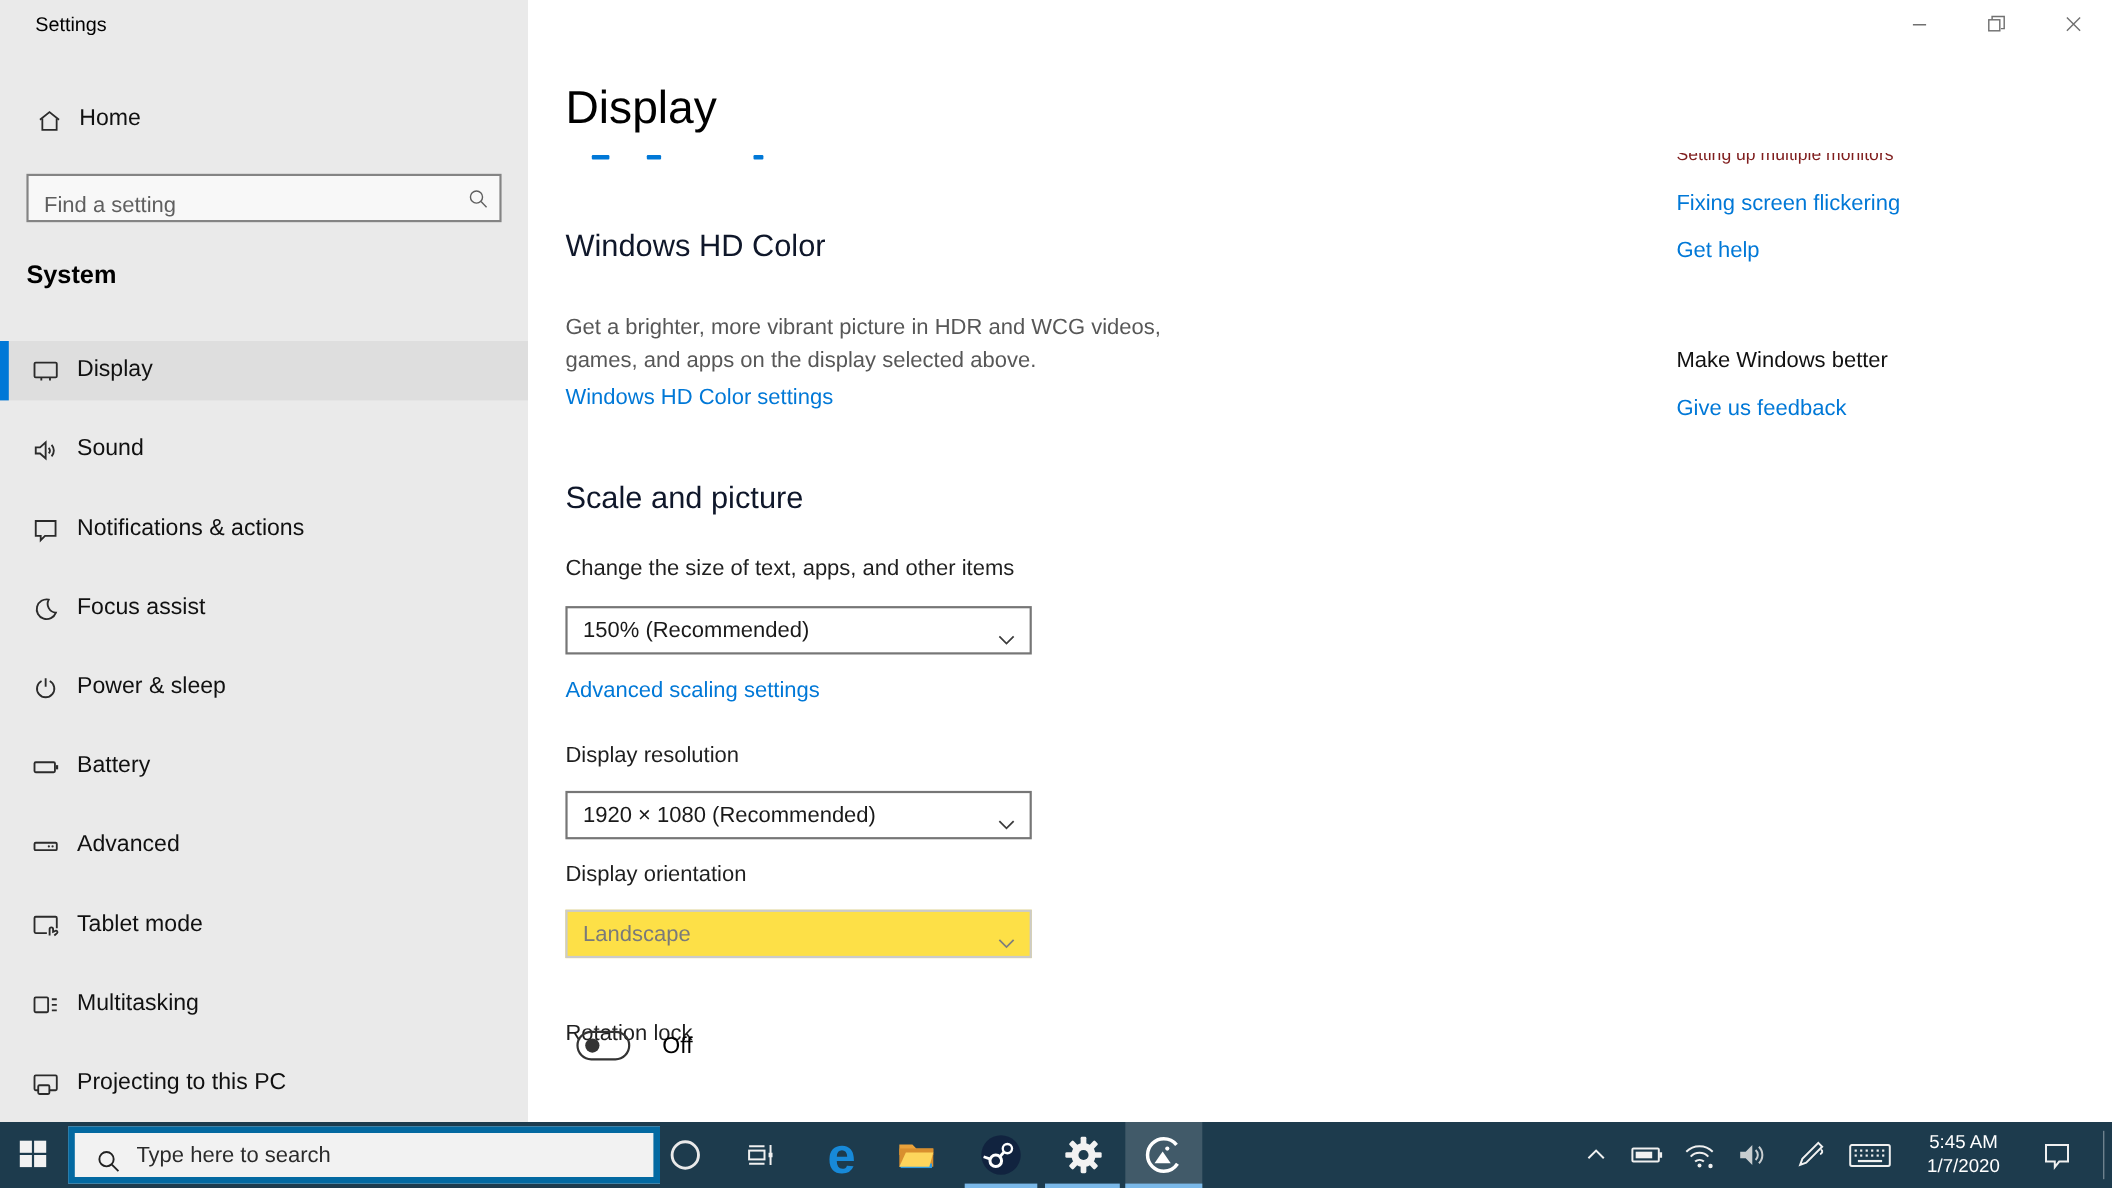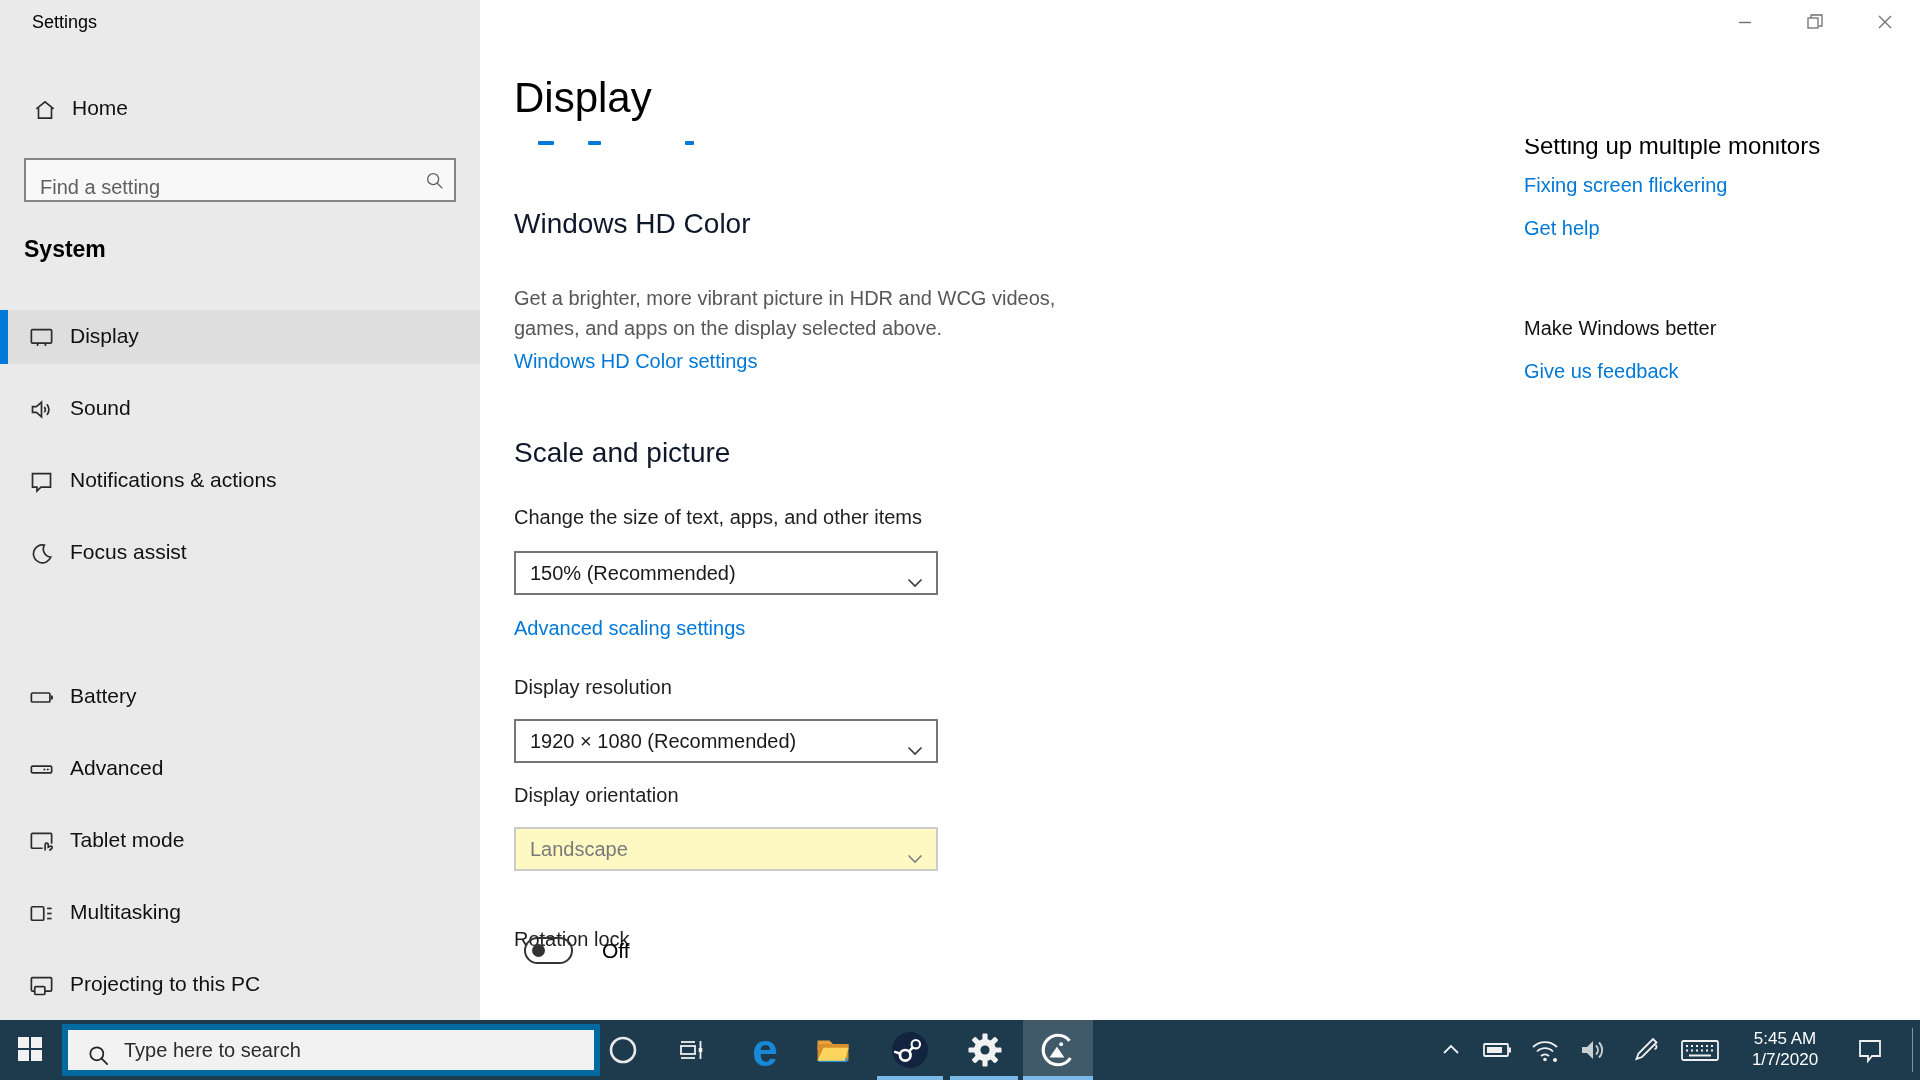--- a/index.html
+++ b/index.html
@@ -31,28 +31,28 @@
 
   
   .page-title { position:absolute; left:514px; top:74px; font-size:42px; font-weight:300; color:#000; }
   .frag { position:absolute; top:141px; height:4px; background:#0078d7; border-radius:1px; }
   .h2 { position:absolute; left:514px; font-size:28px; color:#0f172a; }
   .para-line { position:absolute; left:514px; font-size:20px; color:#575757; line-height:30px; }
   .link { position:absolute; font-size:20px; color:#0078d7; cursor:pointer; }
   .field-label { position:absolute; left:514px; font-size:20px; color:#1f1f1f; }
   .selectbox { position:absolute; left:514px; width:424px; height:44px; background:#fff; border:2px solid #767676; font-size:20px; color:#191919; display:flex; align-items:center; padding-left:14px; cursor:default; }
   .selectbox .chev { position:absolute; right:13px; top:17px; }
-  .selectbox.disabled { background:#fef9c3; border-color:#cbcbcb; color:#7a7a7a; }
+  .selectbox.disabled { background:#fde047; border-color:#cbcbcb; color:#7a7a7a; }
   .toggle { position:absolute; left:524px; top:937px; width:49px; height:27px; border:2px solid #333; border-radius:14px; background:transparent; cursor:pointer; }
   .toggle .knob { position:absolute; left:6px; top:5px; width:13px; height:13px; border-radius:50%; background:#333; }
   .toggle-state { position:absolute; left:602px; top:939px; font-size:21px; color:#000;text-align:center; }
 
   
   .rail-clip { position:absolute; left:1524px; top:139px; width:320px; height:22px; overflow:hidden; }
-  .rail-clip .link-inner { display:block; margin-top:-7px; font-size:24px; color:#000000; cursor:pointer; }
+  .rail-clip .link-inner { display:block; margin-top:-7px; font-size:16px; color:#7f1d1d; cursor:pointer; }
   .rail-heading { position:absolute; left:1524px; font-size:20px; color:#111; }
 
   
   #taskbar { position:absolute; left:0; top:1020px; width:1920px; height:60px; background:#1d3b4d; }
   .tb-start { position:absolute; left:0; top:0; width:60px; height:60px; cursor:pointer; }
   .tb-start .sq { position:absolute; width:11px; height:11px; background:#f2f2f2; }
   .tb-search { position:absolute; left:62px; top:4px; width:538px; height:52px; background:#f2f2f2; border:6px solid #0369a1; }
   .tb-search input { position:absolute; left:56px; top:0; width:460px; height:100%; border:none; outline:none; background:transparent; font-size:20px; color:#222; font-family:"Liberation Sans", sans-serif; }
   .tb-search input::placeholder { color:#2b2b2b; opacity:1; }
   .tb-search .mag { position:absolute; left:18px; top:13px; }
@@ -128,20 +128,29 @@
 
     <div class="nav-item" style="top:526px">
       <span class="nav-icon">
         <svg width="27" height="27" viewBox="0 0 24 24" fill="none" stroke="#2b2b2b" stroke-width="1.5">
             <path d="M14.5 4.5 a8 8 0 1 0 5.8 10.6 a7.2 7.2 0 0 1 -5.8 -10.6 z"></path>
           </svg>
       </span>
       <span class="nav-label">Focus assist</span>
     </div>
 
+    <div class="nav-item" style="top:598px">
+      <span class="nav-icon">
+        <svg width="27" height="27" viewBox="0 0 24 24" fill="none" stroke="#2b2b2b" stroke-width="1.5">
+            <line x1="12" y1="4" x2="12" y2="11"></line>
+            <path d="M8.7 6.3 a7 7 0 1 0 6.6 0"></path>
+          </svg>
+      </span>
+      <span class="nav-label">Power &amp; sleep</span>
+    </div>
 
     <div class="nav-item" style="top:670px">
       <span class="nav-icon">
         <svg width="27" height="27" viewBox="0 0 24 24" fill="none" stroke="#2b2b2b" stroke-width="1.5">
             <rect x="3" y="8" width="16.5" height="8" rx="1"></rect>
             <rect x="20.3" y="10.3" width="1.8" height="3.4" fill="#2b2b2b" stroke="none"></rect>
           </svg>
       </span>
       <span class="nav-label">Battery</span>
     </div>

